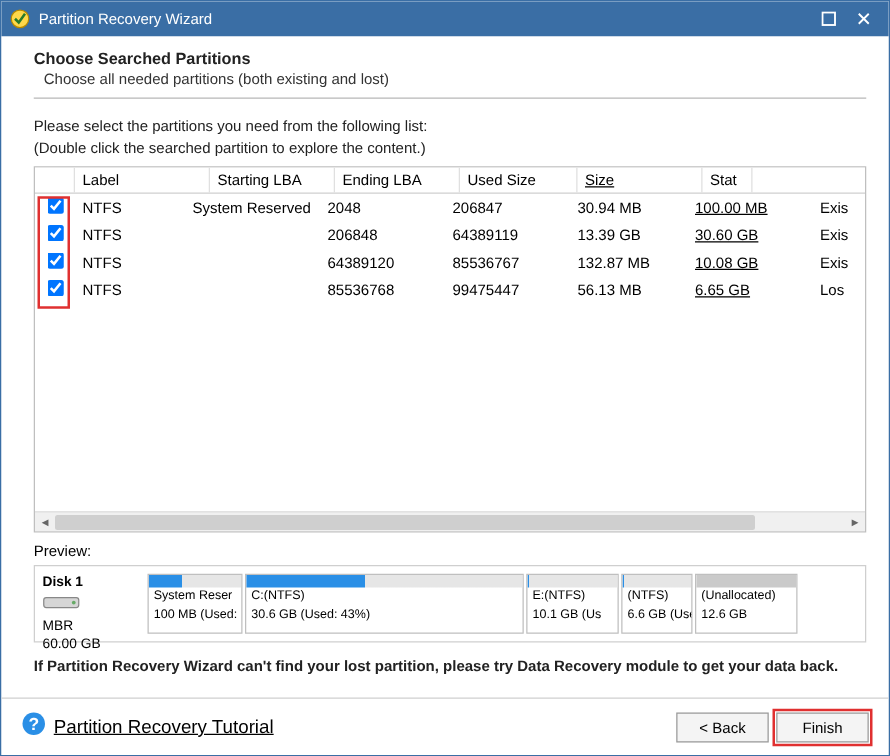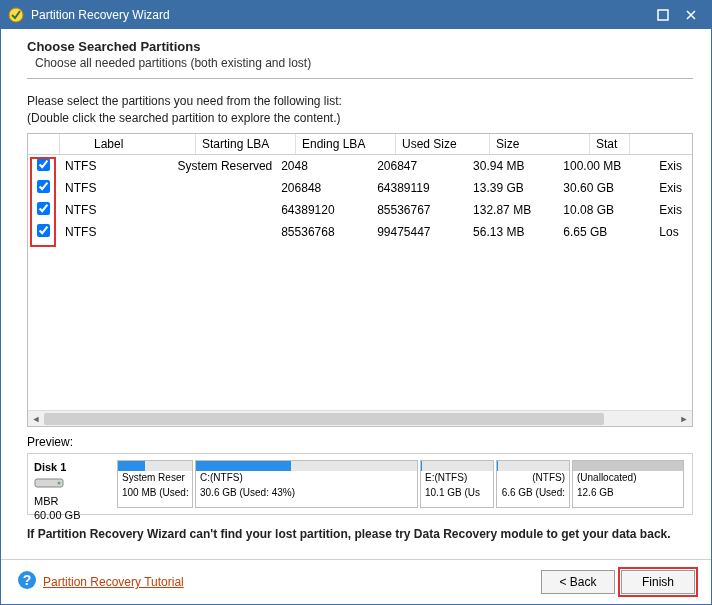--- a/index.html
+++ b/index.html
@@ -18,25 +18,25 @@
 .instr { font-size: 12px; color: #222; line-height: 1.4; margin-bottom: 6px; }
 
 .tablewrap { border: 1px solid #bfbfbf; flex: 1; display: flex; flex-direction: column; overflow: hidden; min-height: 0; }
 .thead { display: flex; background: #fff; border-bottom: 1px solid #d0d0d0; font-size: 12px; }
 .thead .th { padding: 3px 6px; border-right: 1px solid #e0e0e0; white-space: nowrap; overflow: hidden; }
 .tbody { flex: 1; overflow: auto; font-size: 12px; position: relative; }
 .row { display: flex; height: 22px; align-items: center; }
 .row .td { padding: 0 6px; white-space: nowrap; overflow: hidden; }
 .chkcol { width: 32px; text-align: center; }
 .c-fs { width: 88px; }
-.c-label { width: 108px; margin-left: 28px; }
+.c-label { width: 108px; }
 .c-slba { width: 100px; }
 .c-elba { width: 100px; }
 .c-used { width: 94px; }
-.c-size { width: 100px; }
+.c-size { width: 100px; text-decoration: underline; }
 .c-stat { width: 40px; }
 .chkbox-outline { position: absolute; left: 2px; top: 2px; width: 26px; height: 90px; border: 2px solid #e03030; pointer-events: none; }
 .hscroll { height: 16px; background: #f0f0f0; border-top: 1px solid #ddd; position: relative; }
 .hscroll .thumb { position: absolute; left: 16px; top: 2px; height: 12px; width: 560px; background: #cfcfcf; border-radius: 2px; }
 .hscroll .arrow { position: absolute; top: 0; width: 16px; height: 16px; display: flex; align-items: center; justify-content: center; font-size: 9px; color: #666; }
 .hscroll .arrow.l { left: 0; } .hscroll .arrow.r { right: 0; }
 
 .preview-label { font-size: 12px; margin: 8px 0 4px 0; }
 .preview-box { border: 1px solid #cfcfcf; padding: 6px; display: flex; align-items: stretch; height: 62px; }
 .diskinfo { width: 84px; font-size: 11px; line-height: 1.3; padding-right: 4px; }
@@ -44,21 +44,21 @@
 .diskicon { width: 30px; height: 14px; margin-top: 2px; }
 .partblock { border: 1px solid #bfbfbf; margin-right: 2px; display: flex; flex-direction: column; font-size: 10px; overflow: hidden; }
 .partblock .bar { height: 10px; background: linear-gradient(90deg, #2a8fe6 var(--u, 50%), #e6e6e6 var(--u, 50%)); }
 .partblock .bar.gray { background: #cacaca; }
 .partblock .txt { padding: 1px 4px; line-height: 1.25; white-space: nowrap; }
 
 .warn { font-size: 12px; font-weight: bold; color: #222; margin: 12px 0 18px 0; }
 
 .footer { border-top: 1px solid #cfcfcf; padding: 10px 16px; display: flex; align-items: center; }
 .help { display: flex; align-items: center; gap: 6px; }
-.help a { color: #c2410c; font-size: 12px; text-decoration: underline; text-align: right; }
+.help a { color: #000000; font-size: 15px; text-decoration: underline; text-align: right; }
 .spacer { flex: 1; }
 .btn { min-width: 74px; height: 24px; border: 1px solid #9a9a9a; background: #f4f4f4; font-size: 12px; margin-left: 6px; cursor: pointer; padding: 0 10px; }
 .btn.red-outline { outline: 2px solid #e03030; outline-offset: 1px; text-align: center; }
 </style>
 </head>
 <body>
 
 <div class="titlebar">
   <span class="appicon">
     <svg viewBox="0 0 18 18">
@@ -168,26 +168,26 @@
         <div class="partblock" style="width: 223px;">
           <div class="bar" style="--u:43%"></div>
           <div class="txt">C:(NTFS)</div>
           <div class="txt">30.6 GB (Used: 43%)</div>
         </div>
         <div class="partblock" style="width: 74px;">
           <div class="bar" style="--u:2%"></div>
           <div class="txt">E:(NTFS)</div>
           <div class="txt">10.1 GB (Us</div>
         </div>
-        <div class="partblock" style="width: 74px; text-align: right;">
+        <div class="partblock" style="width: 57px;">
           <div class="bar" style="--u:2%"></div>
           <div class="txt">(NTFS)</div>
           <div class="txt">6.6 GB (Used:</div>
         </div>
-        <div class="partblock" style="width: 112px;">
+        <div class="partblock" style="width: 82px;">
           <div class="bar gray" style="--u:0%"></div>
           <div class="txt">(Unallocated)</div>
           <div class="txt">12.6 GB</div>
         </div>
       </div>
   </div>
 
   <div class="warn">If Partition Recovery Wizard can't find your lost partition, please try Data Recovery module to get your data back.</div>
 </div>
 

